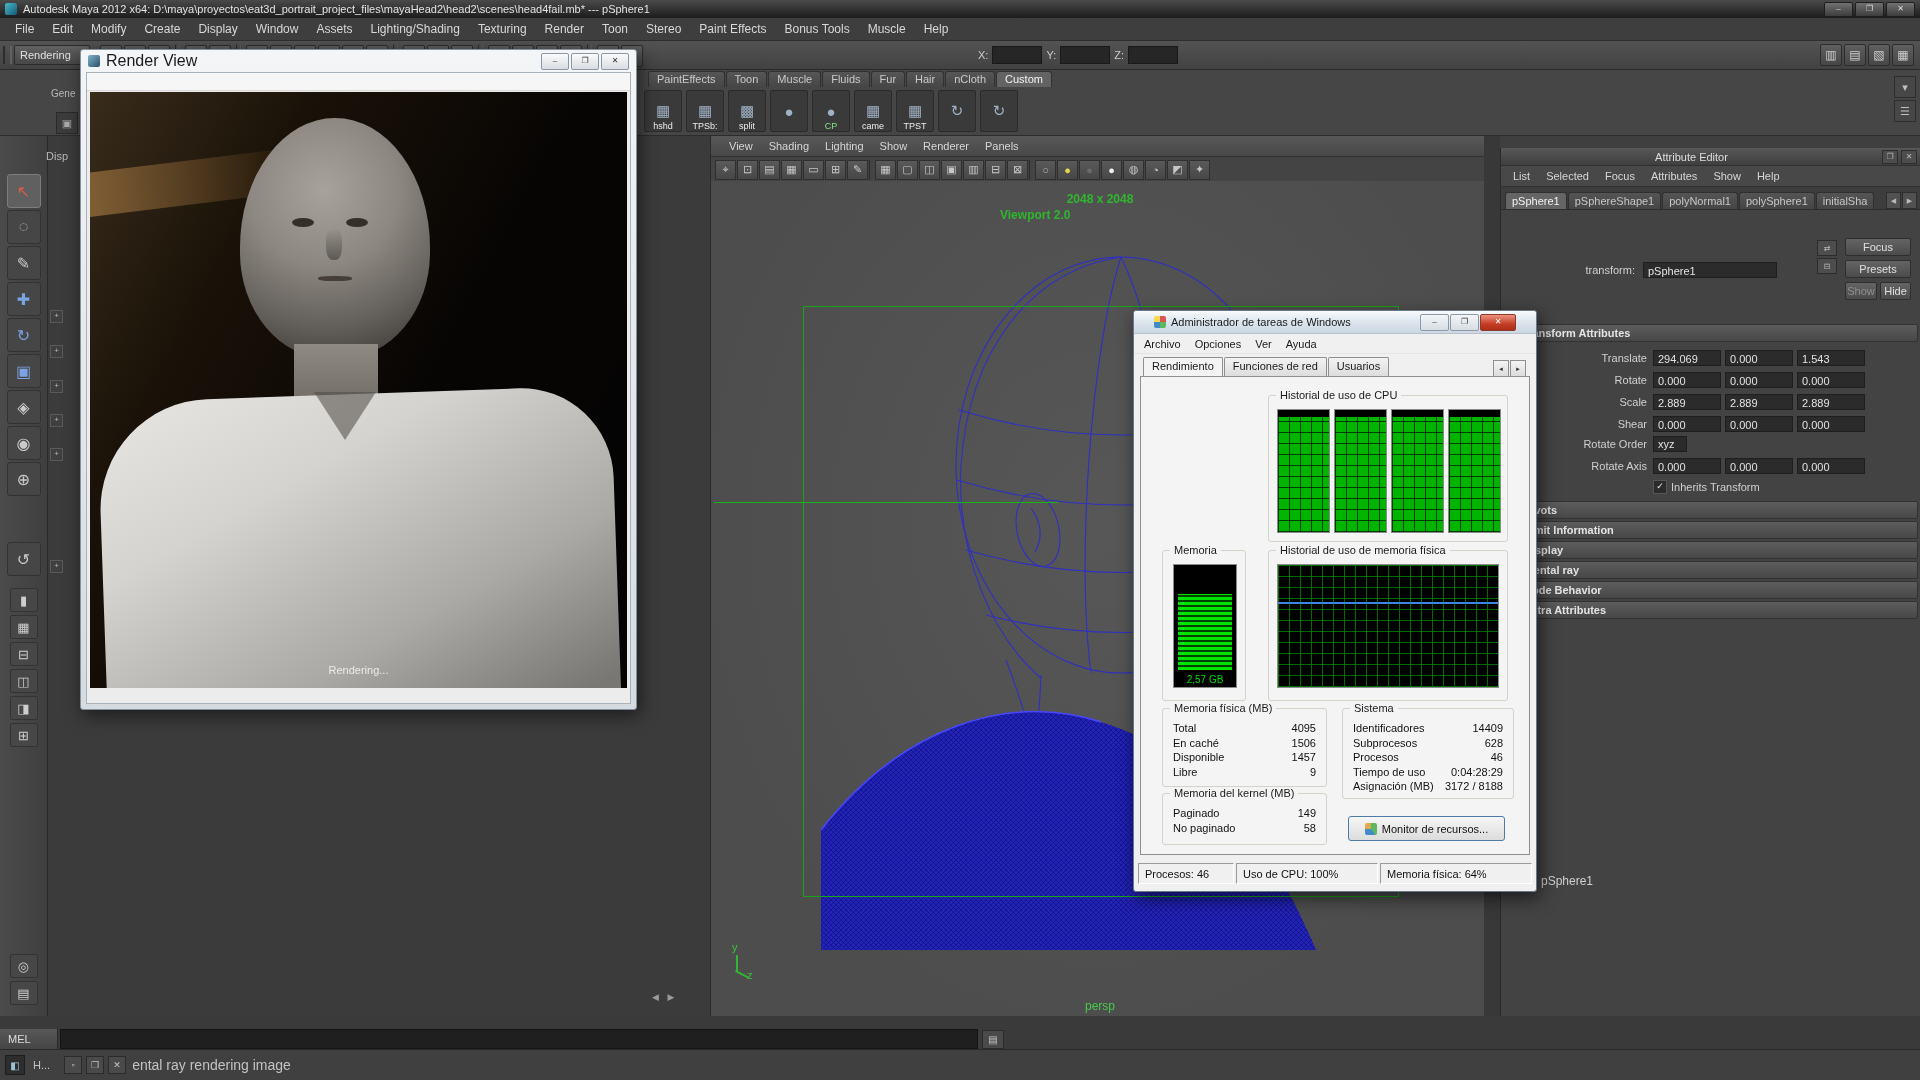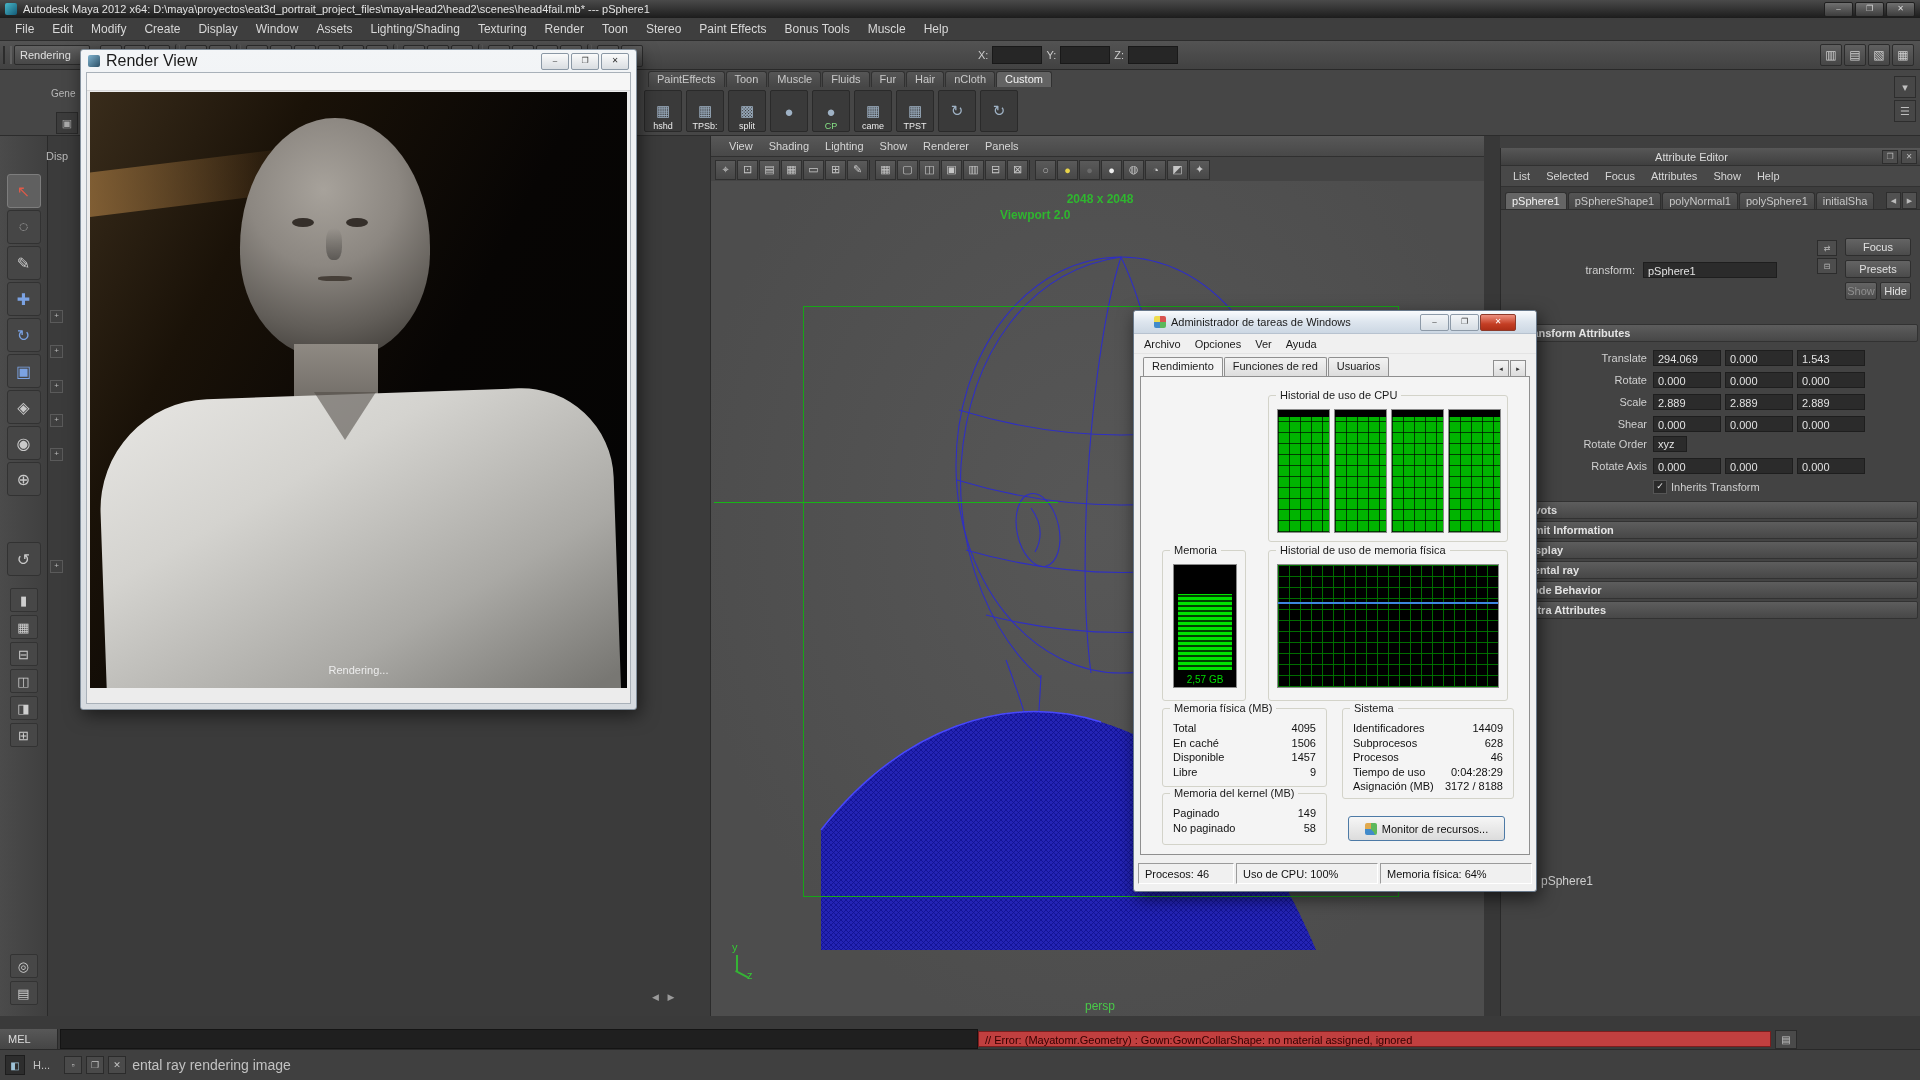--- a/index.html
+++ b/index.html
@@ -846,21 +846,20 @@
   <div class="tm-status">
     <div class="tm-status-cell" style="width:96px;">Procesos: 46</div>
     <div class="tm-status-cell" style="width:142px;">Uso de CPU: 100%</div>
     <div class="tm-status-cell" style="flex:1;">Memoria física: 64%</div>
   </div>
 </div>
 
 <div class="cmdline">
   <div class="mel-box">MEL</div>
   <input class="cmd-input" value="" style="">
-  <div class="cmd-result">// Error: (Mayatomr.Geometry) : Gown:GownCollarShape: no material assigned, ignored</div>
   <div class="cmd-icon">▤</div>
 </div>
 
 <div class="helpline">
   <div class="hl-appicon">◧</div>
   <span class="hl-label">H...</span>
   <div class="hl-icons">
 
   <div class="hl-icon">▫</div>
       <div class="hl-icon">❐</div>

